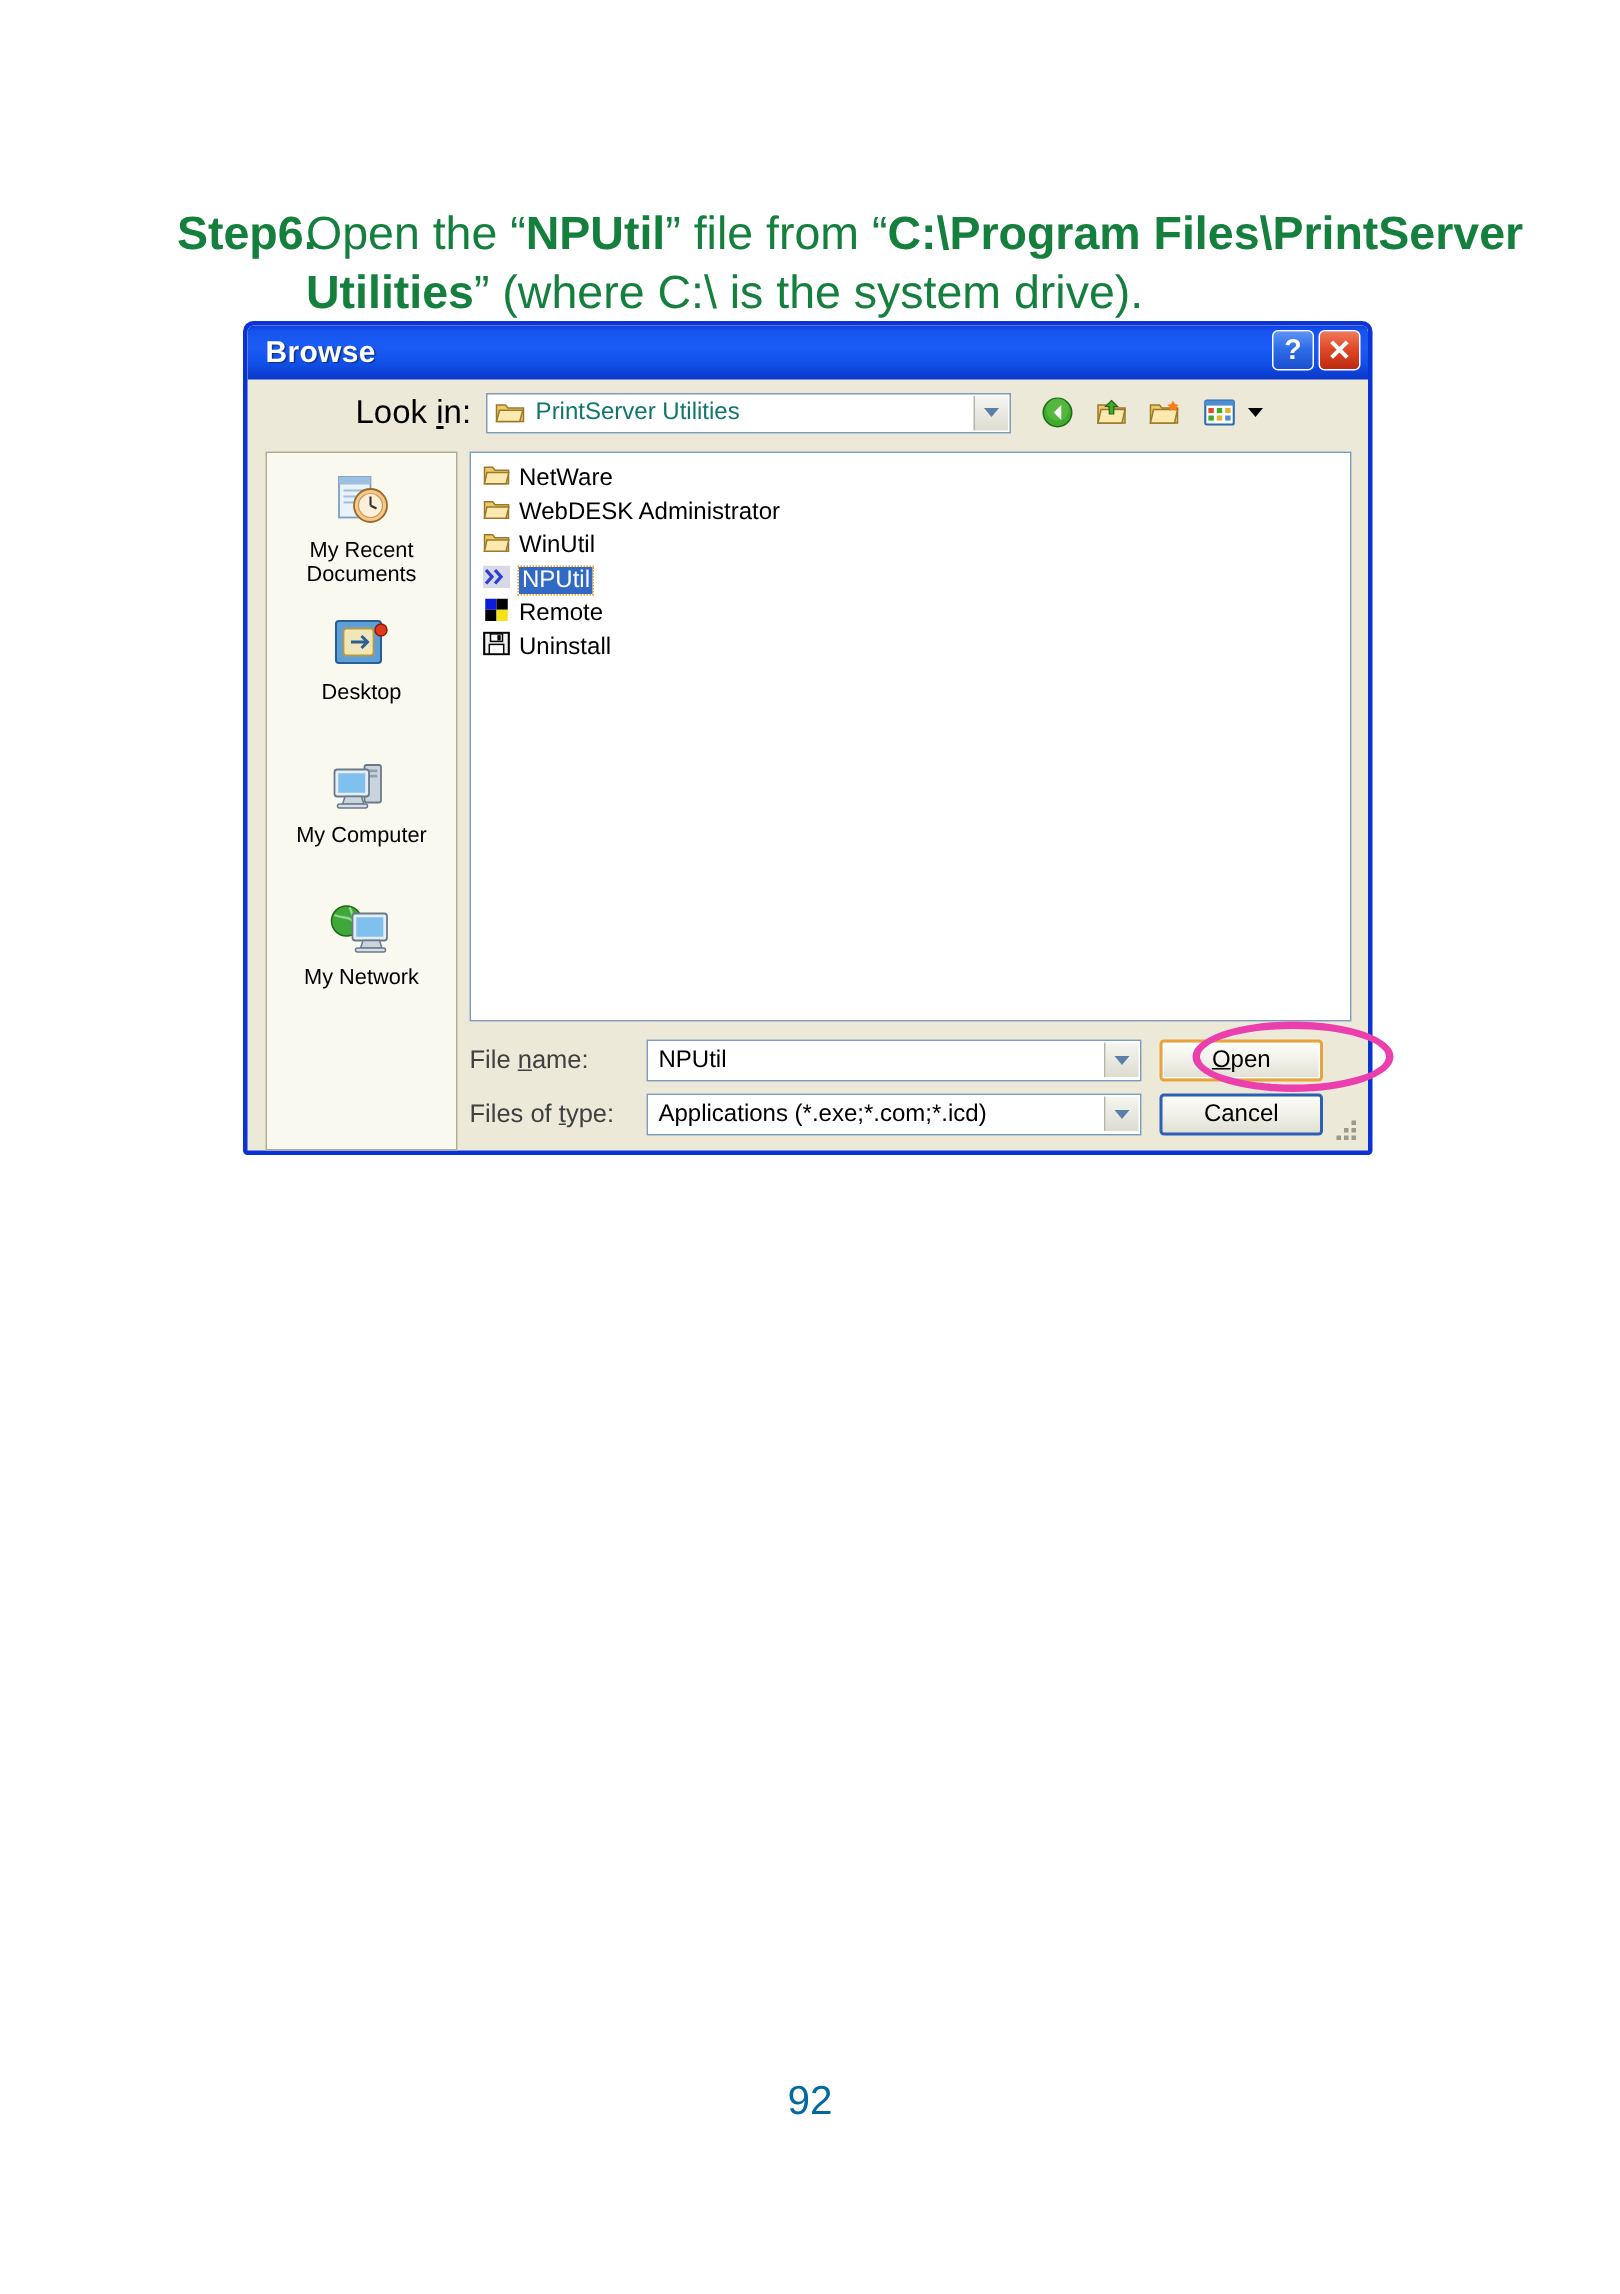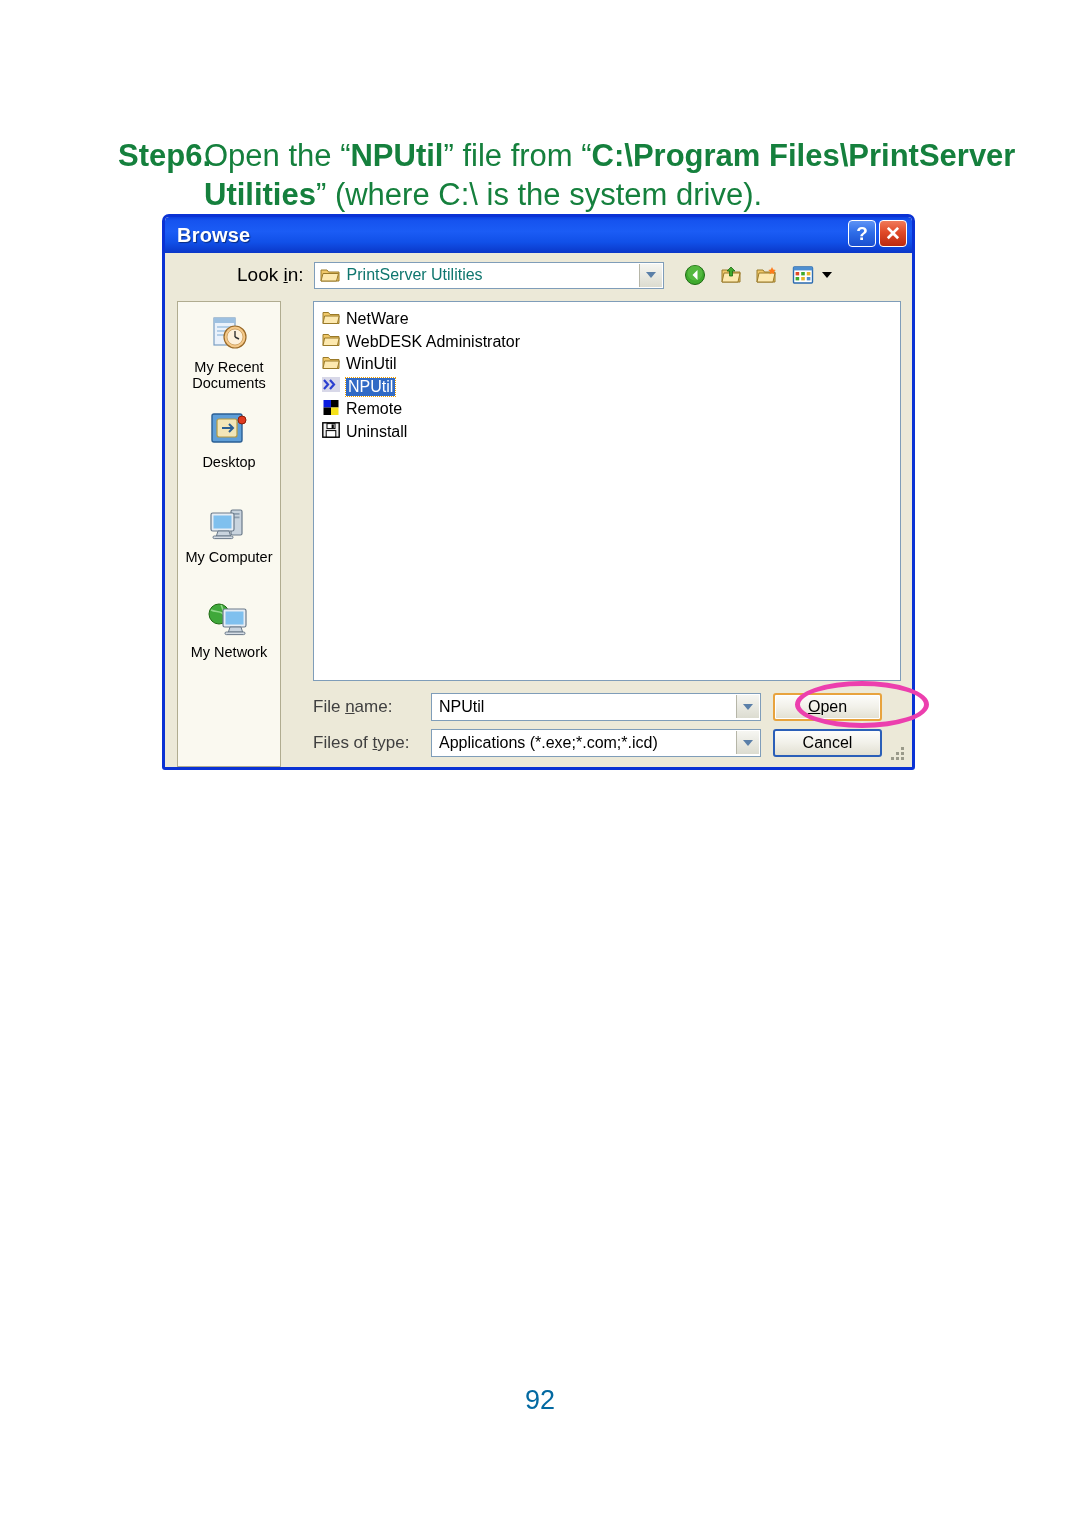--- a/index.html
+++ b/index.html
@@ -98,21 +98,21 @@
   
   .lookin-row {
     position: absolute;
     left: 0; right: 0;
     top: 36px;
     height: 44px;
     display: flex;
     align-items: center;
   }
   .lookin-label {
-    font-size: 19px;
+    font-size: 22px;
     color: #000;
     margin-left: 72px;
     white-space: nowrap;
   }
   .u { text-decoration: underline; }
   .combo {
     margin-left: 10px;
     width: 350px;
     height: 27px;
     background: #ffffff;
@@ -151,21 +151,21 @@
     border-right: 5px solid transparent;
     border-top: 6px solid #000;
     margin-left: -4px;
   }
 
   
   .places {
     position: absolute;
     left: 12px;
     top: 84px;
-    width: 104px;
+    width: 128px;
     height: 466px;
     background: #faf9f0;
     border: 1px solid #b0ac90;
     box-sizing: border-box;
     padding-top: 6px;
   }
   .place {
     height: 91px;
     display: flex;
     flex-direction: column;

